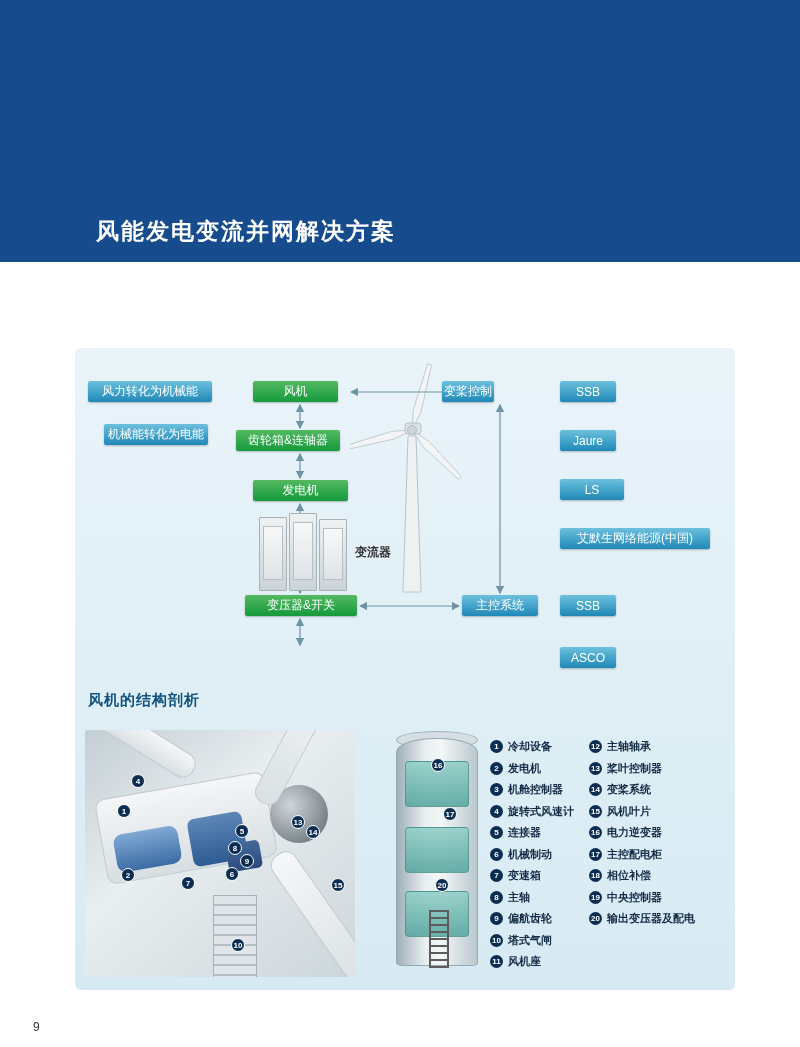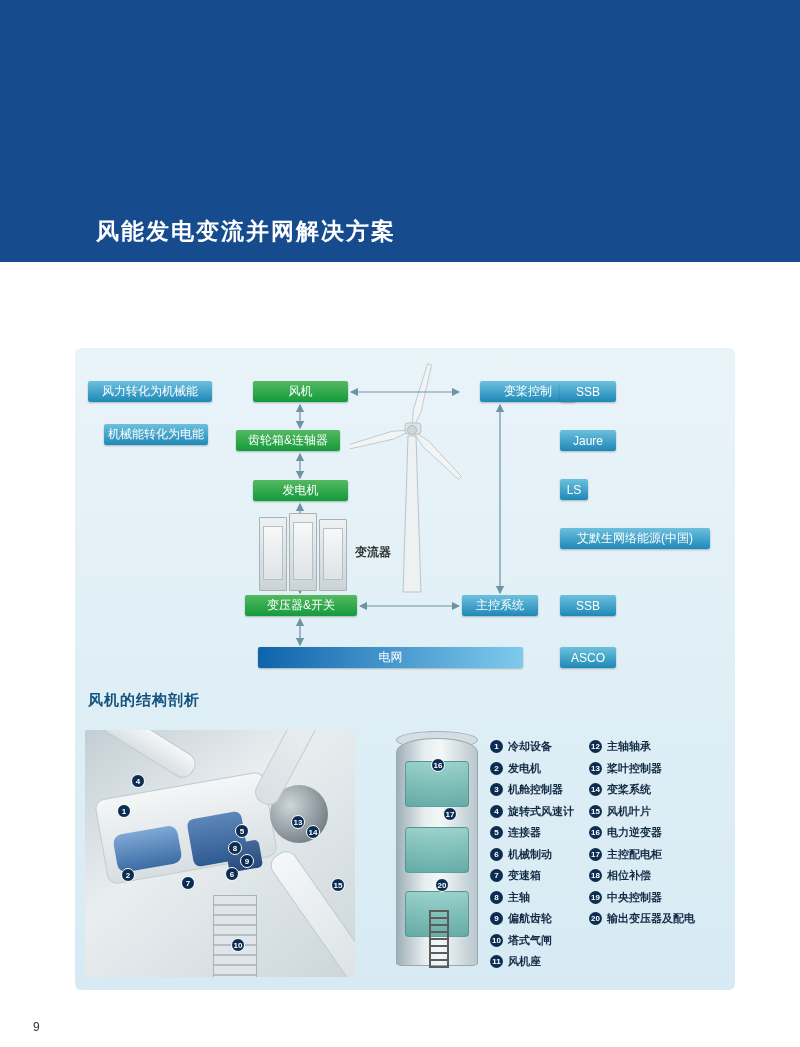--- a/index.html
+++ b/index.html
@@ -170,40 +170,39 @@
         <line x1="225" y1="271" x2="225" y2="297" marker-start="url(#ah)" marker-end="url(#ah)"></line>
         <line x1="276" y1="44" x2="384" y2="44" marker-start="url(#ah)" marker-end="url(#ah)"></line>
         <line x1="425" y1="57" x2="425" y2="245" marker-start="url(#ah)" marker-end="url(#ah)"></line>
         <line x1="285" y1="258" x2="384" y2="258" marker-start="url(#ah)" marker-end="url(#ah)"></line>
       </g>
     </svg>
 
     <div class="box teal" style="left:13px;top:33px;width:124px">风力转化为机械能</div>
     <div class="box teal" style="left:29px;top:76px;width:104px">机械能转化为电能</div>
 
-    <div class="box green" style="left:178px;top:33px;width:95px">风机</div>
+    <div class="box green" style="left:178px;top:33px;width:85px">风机</div>
     <div class="box green" style="left:161px;top:82px;width:104px">齿轮箱&amp;连轴器</div>
     <div class="box green" style="left:178px;top:132px;width:95px">发电机</div>
 
     <div class="cabinets">
       <div class="cabinet cab-a"></div>
       <div class="cabinet cab-b"></div>
       <div class="cabinet cab-c"></div>
     </div>
     <div class="converter-label">变流器</div>
 
     <div class="box green" style="left:170px;top:247px;width:112px">变压器&amp;开关</div>
-    <div class="box gridbar" style="left:183px;top:299px;width:265px">电网</div>
-
-    <div class="box teal" style="left:405px;top:33px;width:96px">变桨控制</div>
+
+    <div class="box teal" style="left:367px;top:33px;width:52px">变桨控制</div>
     <div class="box teal" style="left:387px;top:247px;width:76px">主控系统</div>
 
     <div class="box teal" style="left:485px;top:33px;width:56px">SSB</div>
     <div class="box teal" style="left:485px;top:82px;width:56px">Jaure</div>
-    <div class="box teal" style="left:485px;top:131px;width:28px">LS</div>
+    <div class="box teal" style="left:485px;top:131px;width:64px">LS</div>
     <div class="box teal" style="left:485px;top:180px;width:150px">艾默生网络能源(中国)</div>
     <div class="box teal" style="left:485px;top:247px;width:56px">SSB</div>
     <div class="box teal" style="left:485px;top:299px;width:56px">ASCO</div>
 
     <h2 class="section-title">风机的结构剖析</h2>
 
     <div class="nacelle-img">
       <div class="blade blade-far"></div>
       <div class="nacelle-body"></div>
       <div class="gen-cyl"></div>

